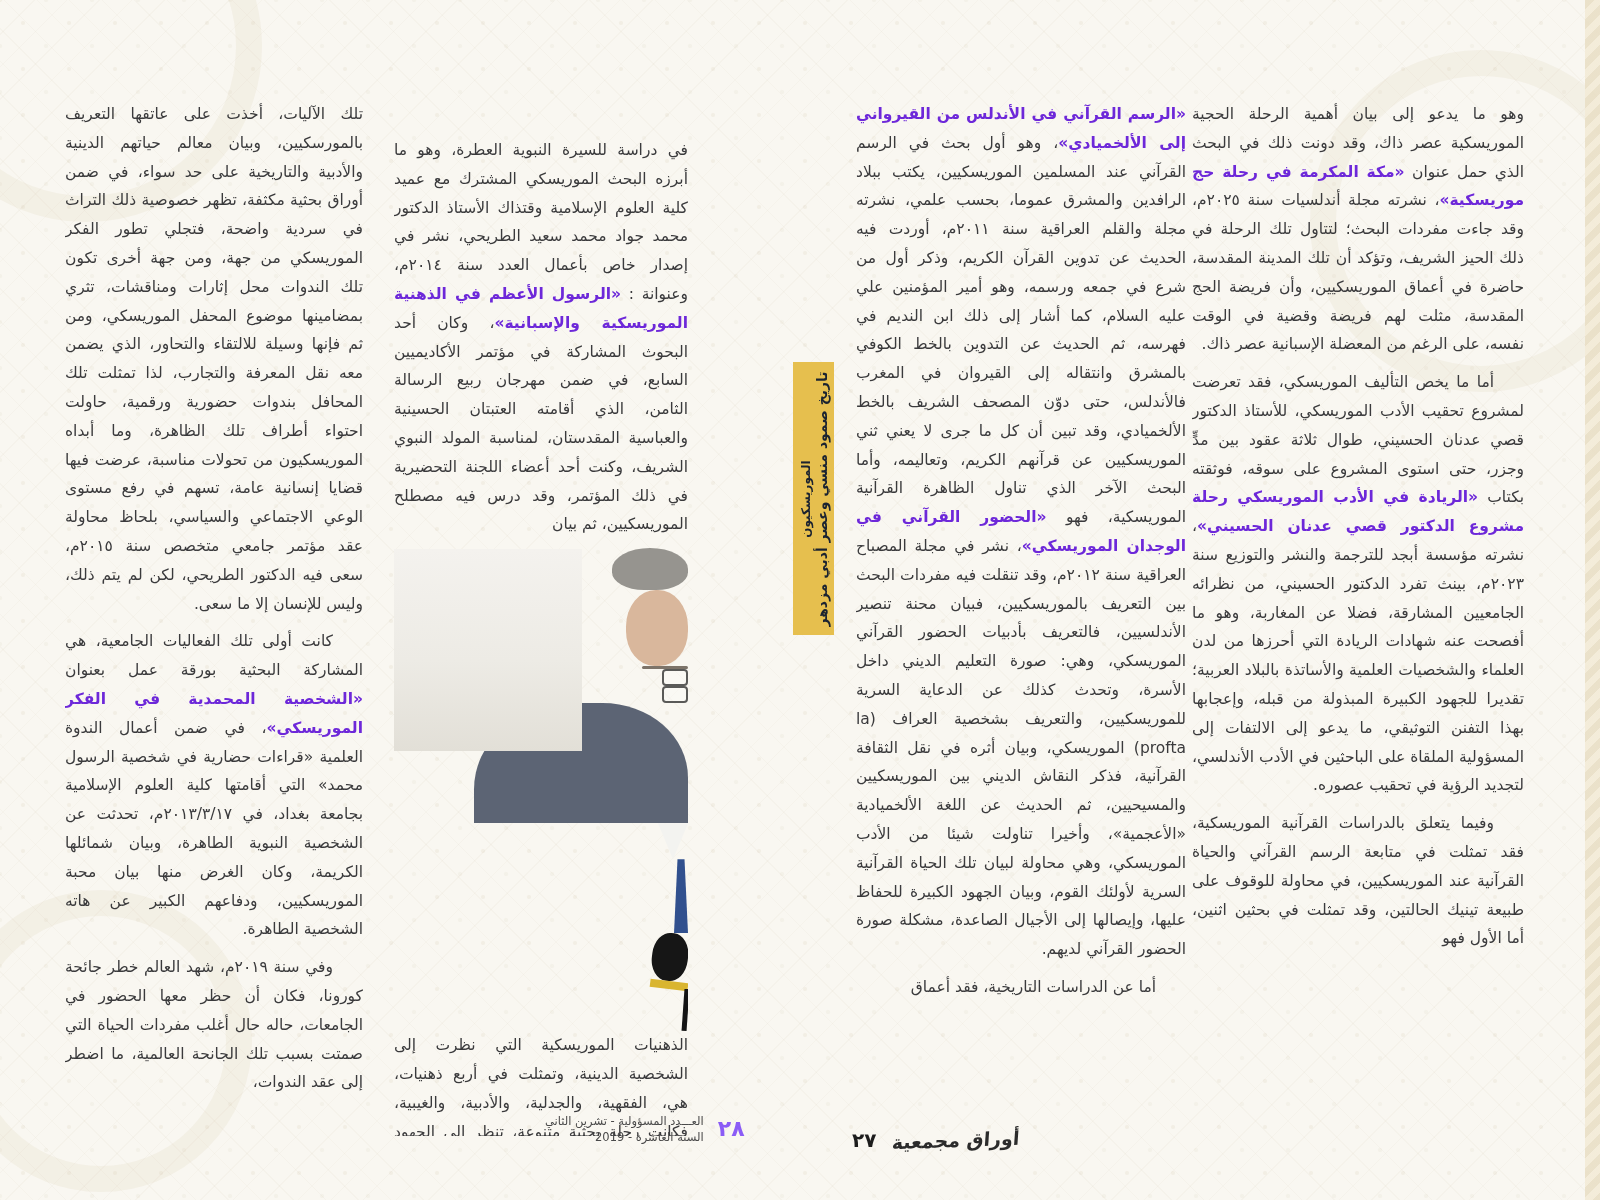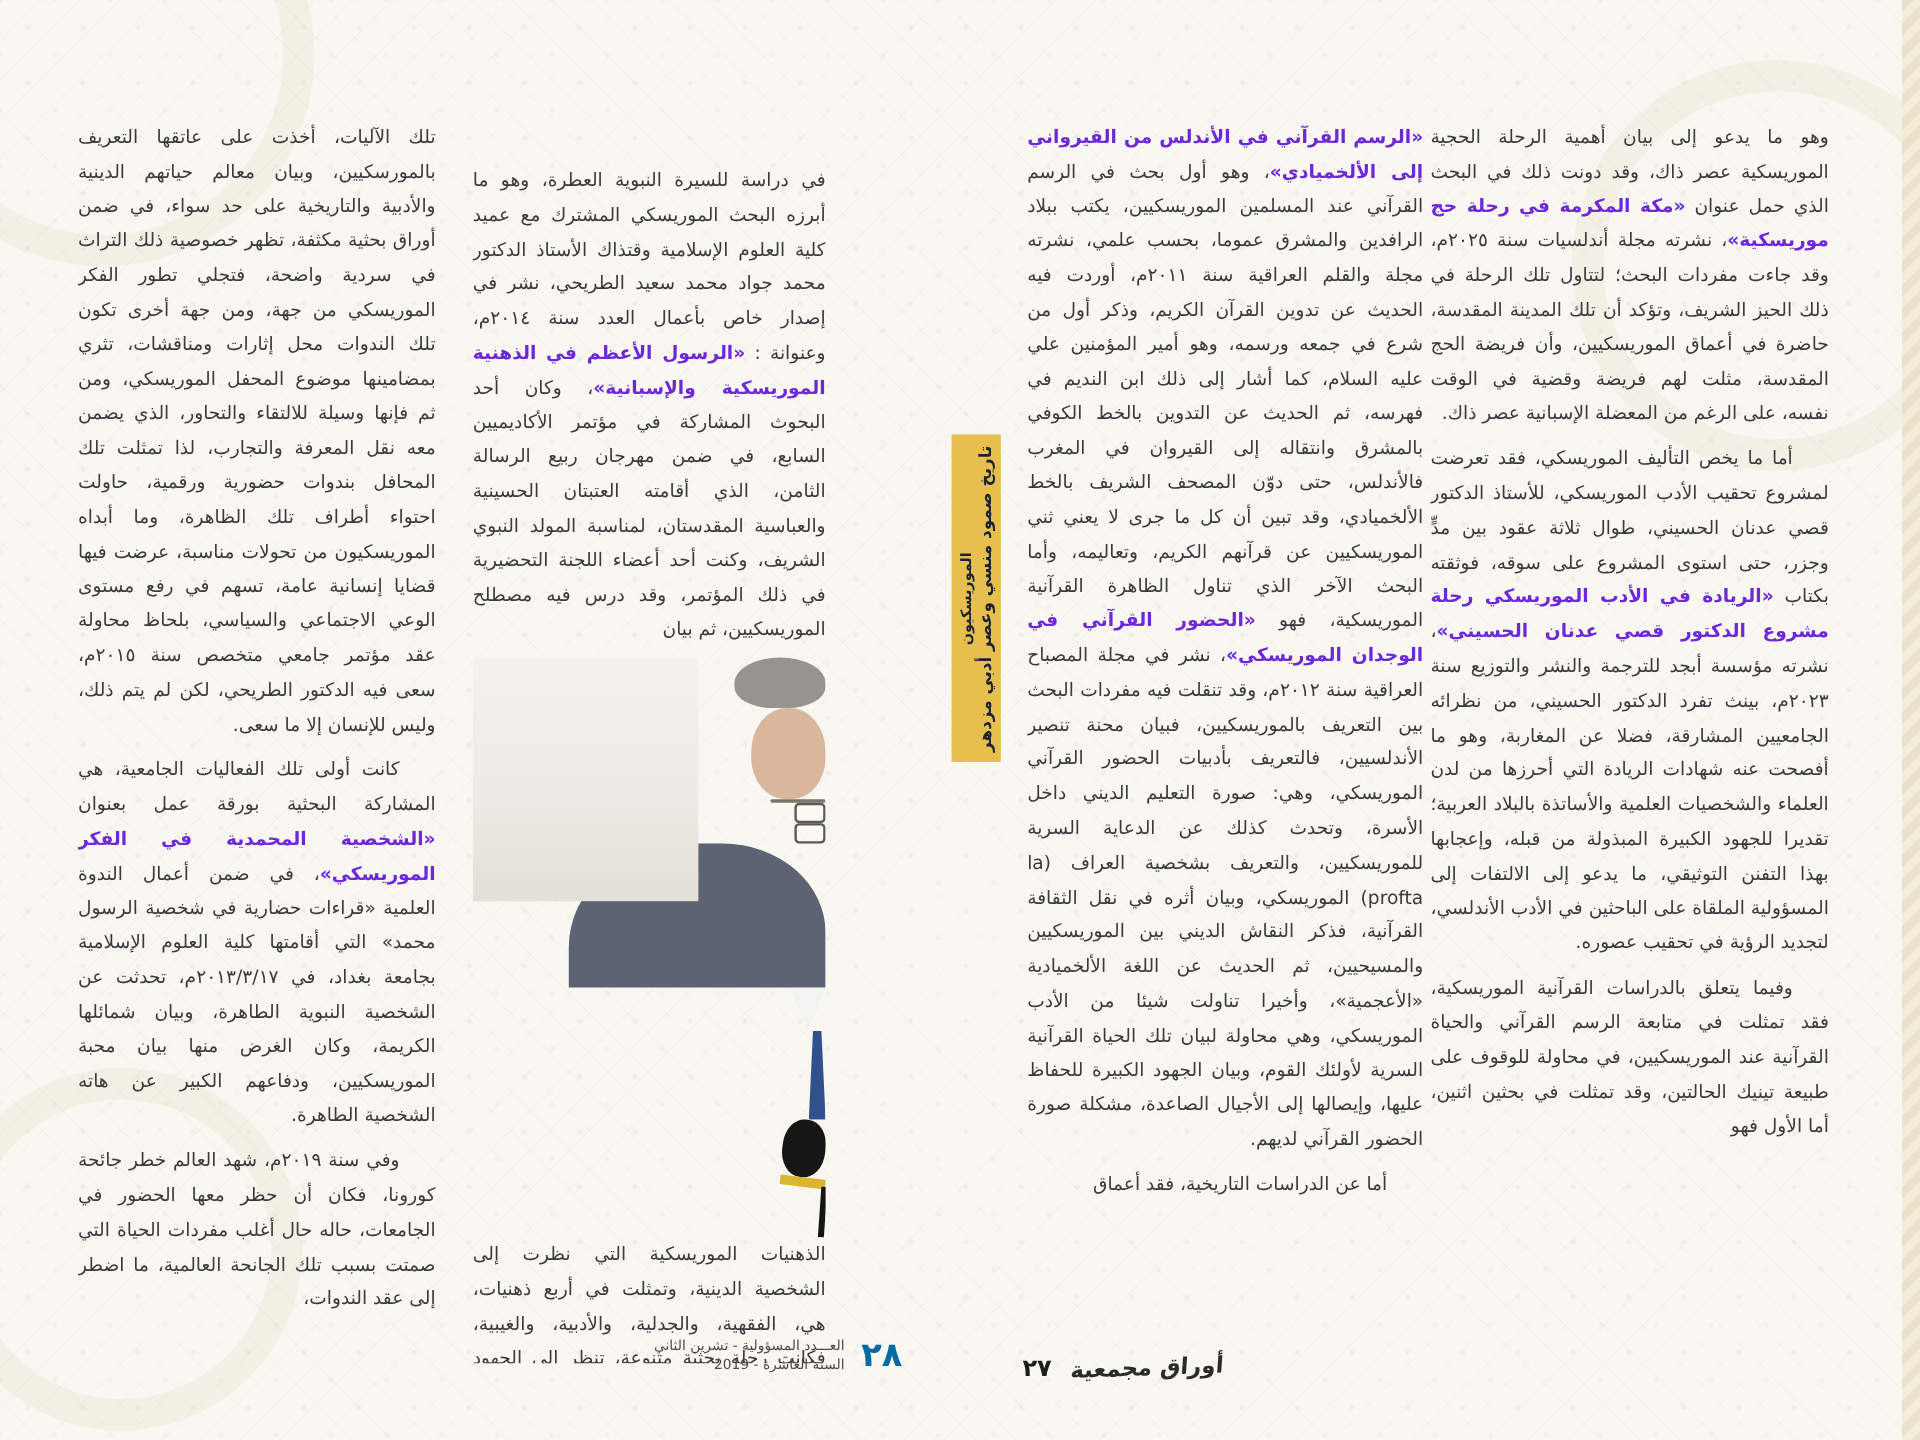--- a/index.html
+++ b/index.html
@@ -73,21 +73,21 @@
   .ph-shirt{left:82px;top:98px;width:30px;height:36px;background:#f3f3f0;clip-path:polygon(0 0,100% 0,50% 100%);}
   .ph-tie{left:90px;top:102px;width:14px;height:74px;background:#31508e;clip-path:polygon(25% 0,75% 0,100% 100%,0 100%);}
   .ph-mic{left:16px;top:116px;width:36px;height:48px;background:#161616;border-radius:46%;transform:rotate(7deg);}
   .ph-mic-band{left:15px;top:136px;width:38px;height:8px;background:#d9b530;transform:rotate(7deg);}
   .ph-mic-stem{left:30px;top:162px;width:5px;height:42px;background:#141414;transform:rotate(4deg);}
 
   
   .footer-left{
     position:absolute;left:545px;top:1112px;display:flex;direction:rtl;align-items:center;gap:14px;
   }
-  .pagenum{font-size:28px;font-weight:bold;color:#0369a1;letter-spacing:10px;line-height:34px;}
+  .pagenum{font-size:22px;font-weight:bold;color:#8b5cf6;letter-spacing:10px;line-height:34px;}
   .issue-block{font-size:11.5px;color:#4a4a4a;line-height:16px;text-align:right;direction:rtl;}
   .footer-right{
     position:absolute;left:852px;top:1128px;display:flex;direction:rtl;align-items:center;gap:16px;
   }
   .journal-logo{
     font-size:19px;font-weight:bold;color:#2b2b2b;direction:rtl;
     transform:rotate(-2deg) skewX(-6deg);letter-spacing:-1px;
   }
   .pagenum27{font-size:20px;font-weight:bold;color:#1c1c1c;letter-spacing:8px;}
 </style>

